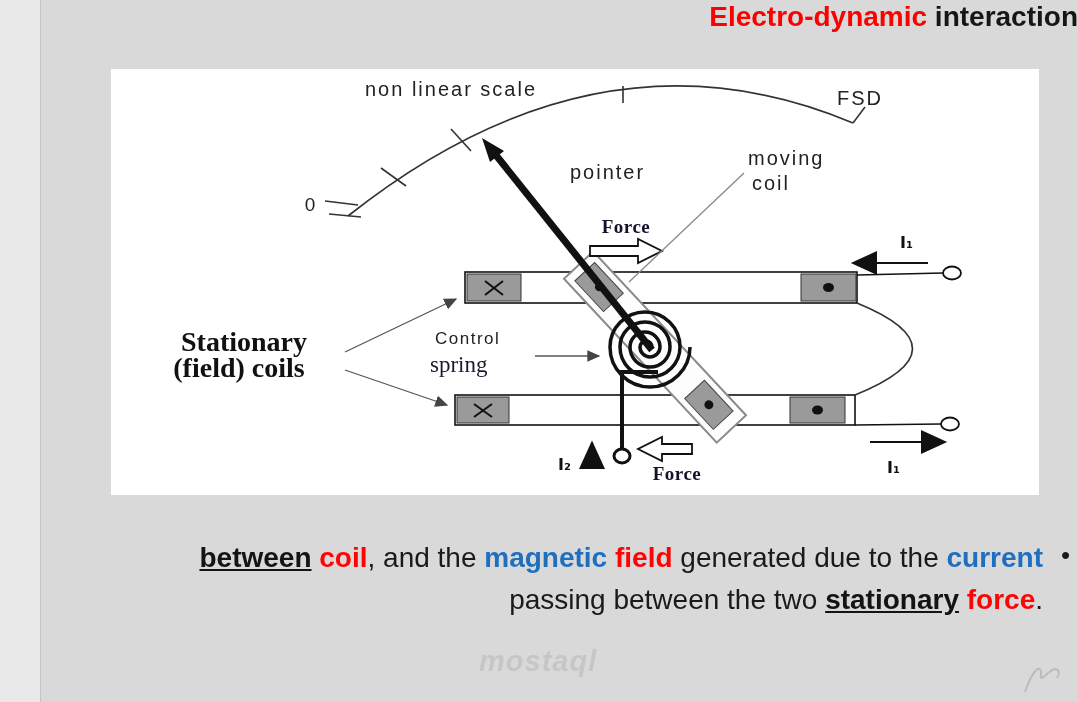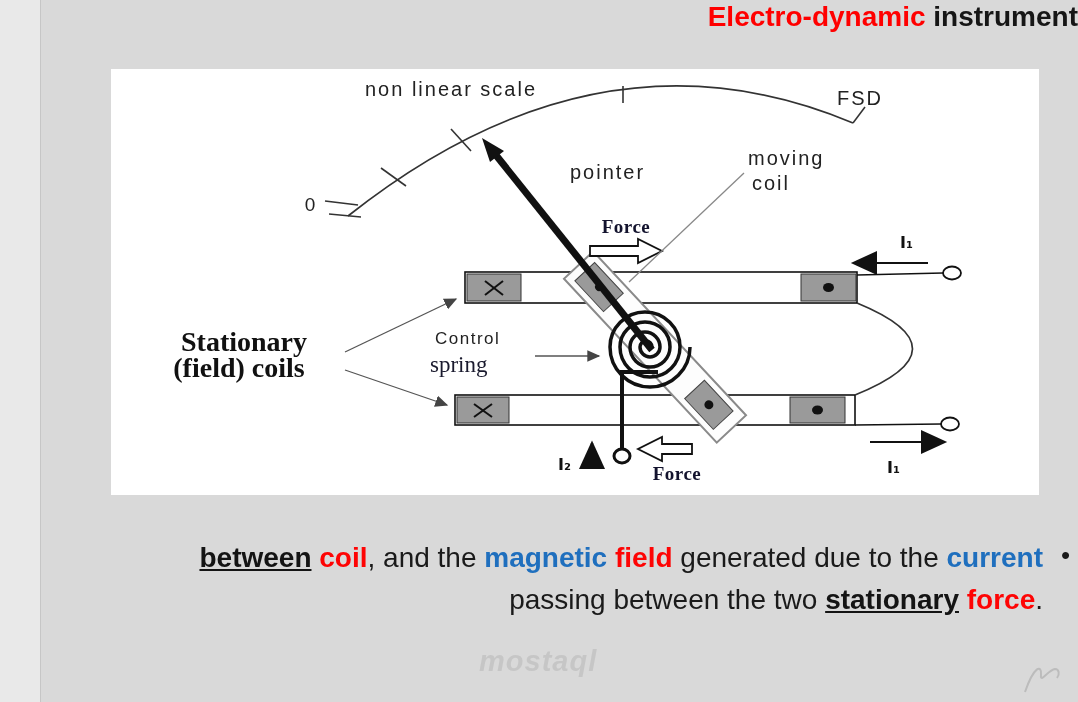--- a/index.html
+++ b/index.html
@@ -40,21 +40,21 @@
   .watermark-2{position:absolute;right:14px;top:662px;z-index:1;opacity:.6;}
 </style>
 </head>
 <body>
 
 <div class="left-strip"></div>
 
 <div class="slide">
 
   <div class="slide-title">
-    <span class="t-red">Electro-dynamic</span><span class="t-dark"> instrument</span>
+    <span class="t-red">Electro-dynamic</span><span class="t-dark"> interaction</span>
   </div>
 
   <div class="diagram-panel">
     <svg width="928" height="426" viewBox="0 0 928 426">
       <defs>
         <marker id="ah" markerWidth="11" markerHeight="9" refX="9" refY="4.5" orient="auto">
           <path d="M0,0 L10,4.5 L0,9 z" fill="#444"></path>
         </marker>
         <marker id="ahb" markerWidth="13" markerHeight="11" refX="11" refY="5.5" orient="auto">
           <path d="M0,0 L12,5.5 L0,11 z" fill="#111"></path>

